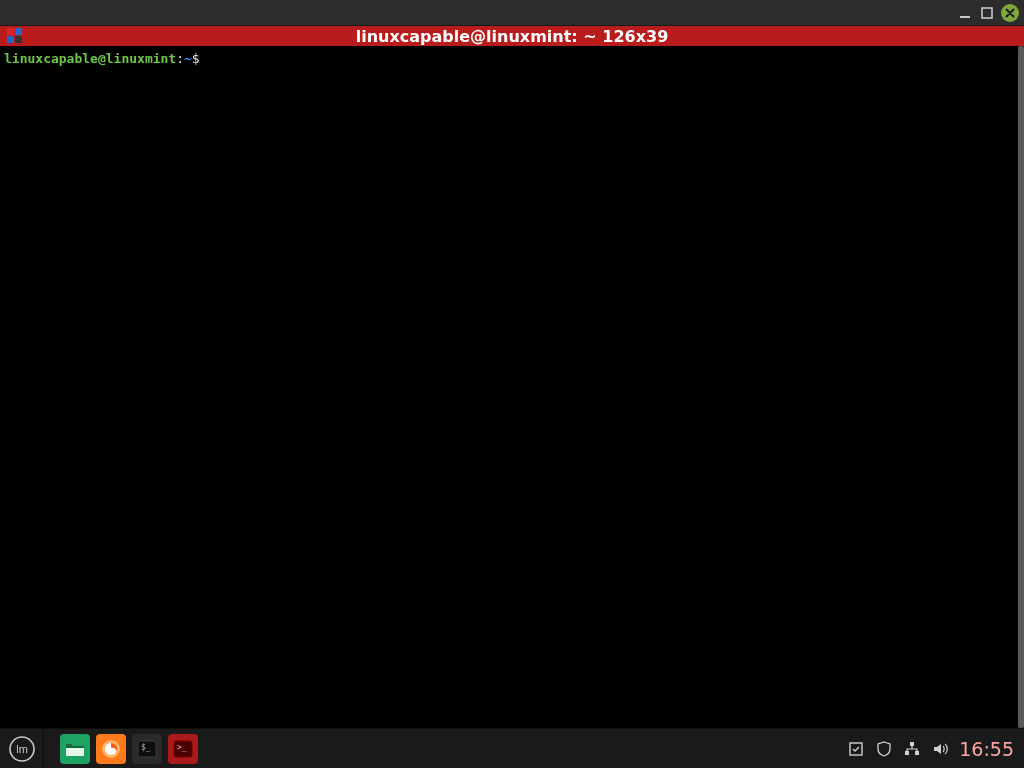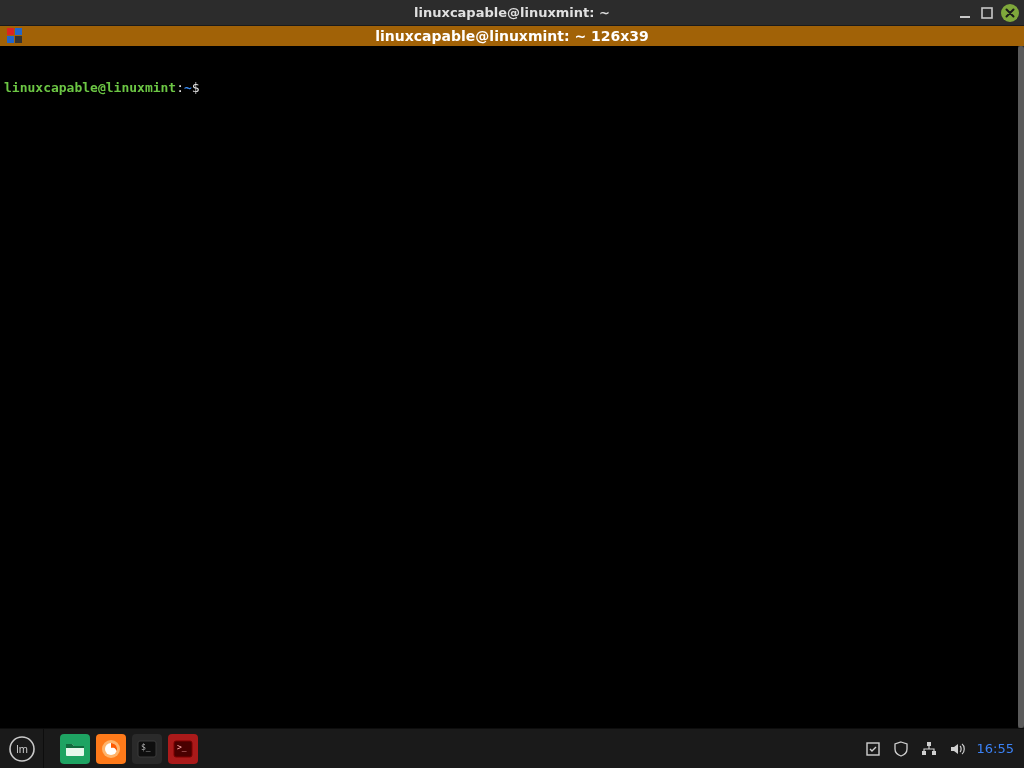--- a/index.html
+++ b/index.html
@@ -21,33 +21,33 @@
 
   
   .appicon {
     position: absolute; left: 4px; top: 27px; width: 20px; height: 18px;
   }
   .appicon svg { display: block; }
 
   
   .redbar {
     position: absolute; left: 0; top: 26px; width: 1024px; height: 20px;
-    background: #a16207; color: #ffffff; font-size: 14px; display: flex; align-items: center; justify-content: center; font-weight: 600;
+    background: #b91c1c; color: #ffffff; font-size: 16px; display: flex; align-items: center; justify-content: center; font-weight: 600;
   }
   .redbar .label { white-space: nowrap; }
 
   
   .termwrap {
     position: absolute; left: 0; top: 46px; right: 0; bottom: 40px;
     background: #000; color: #fff;
   }
   .term {
     position: absolute; left: 0; top: 0; right: 6px; bottom: 0;
     background: #000; font-family: "DejaVu Sans Mono","Ubuntu Mono",Menlo,Consolas,monospace;
-    font-size: 13px; line-height: 17px; padding: 4px 4px 12px 4px; color: #e6e6e6; margin-top: 29px;
+    font-size: 13px; line-height: 17px; padding: 4px 4px 12px 4px; color: #e6e6e6;
   }
   .promptline { white-space: pre; }
   .p-user { color: #6cc644; font-weight: 700; }
   .p-path { color: #3a8df5; font-weight: 700; }
   .p-sym  { color: #e6e6e6; }
   .p-sep  { color: #e6e6e6; }
 
   .scrollbar {
     position: absolute; right: 0; top: 0; width: 6px; bottom: 0;
     background: #2b2b2b;
@@ -74,29 +74,28 @@
   .task.term-red  { background: #aa1a1a; }
   .task svg { display: block; }
 
   .menubtn {
     width: 44px; height: 40px; display: flex; align-items: center; justify-content: center; cursor: pointer;
     border-right: 1px solid #0d0d0d;
   }
 
   .tray-icon { width: 18px; height: 18px; display: flex; align-items: center; justify-content: center; cursor: pointer; }
   .tray-icon svg { display: block; }
-  .clock { font-size: 13px; color: #3b82f6; min-width: 38px; text-align: right; }
+  .clock { font-size: 19px; color: #fca5a5; min-width: 38px; text-align: right; }
 </style>
 </head>
 <body>
 
 <div class="screen">
 
   <div class="titlebar">
-    <div class="title">linuxcapable@linuxmint: ~</div>
     <div class="controls">
       <span class="ctrl">
         <svg width="14" height="14" viewBox="0 0 14 14">
             <rect x="2" y="10" width="10" height="2" fill="#c8c8c8"></rect>
           </svg>
       </span>
       <span class="ctrl">
         <svg width="14" height="14" viewBox="0 0 14 14">
             <rect x="2" y="2" width="10" height="10" fill="none" stroke="#c8c8c8" stroke-width="1.6"></rect>
           </svg>

